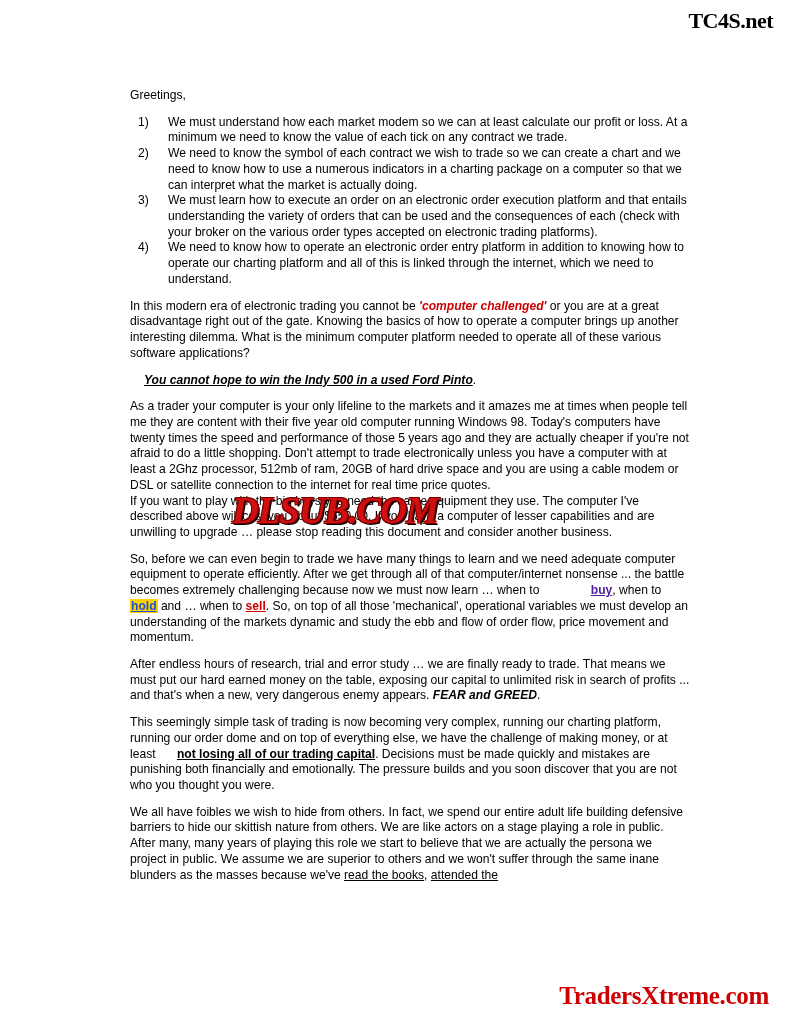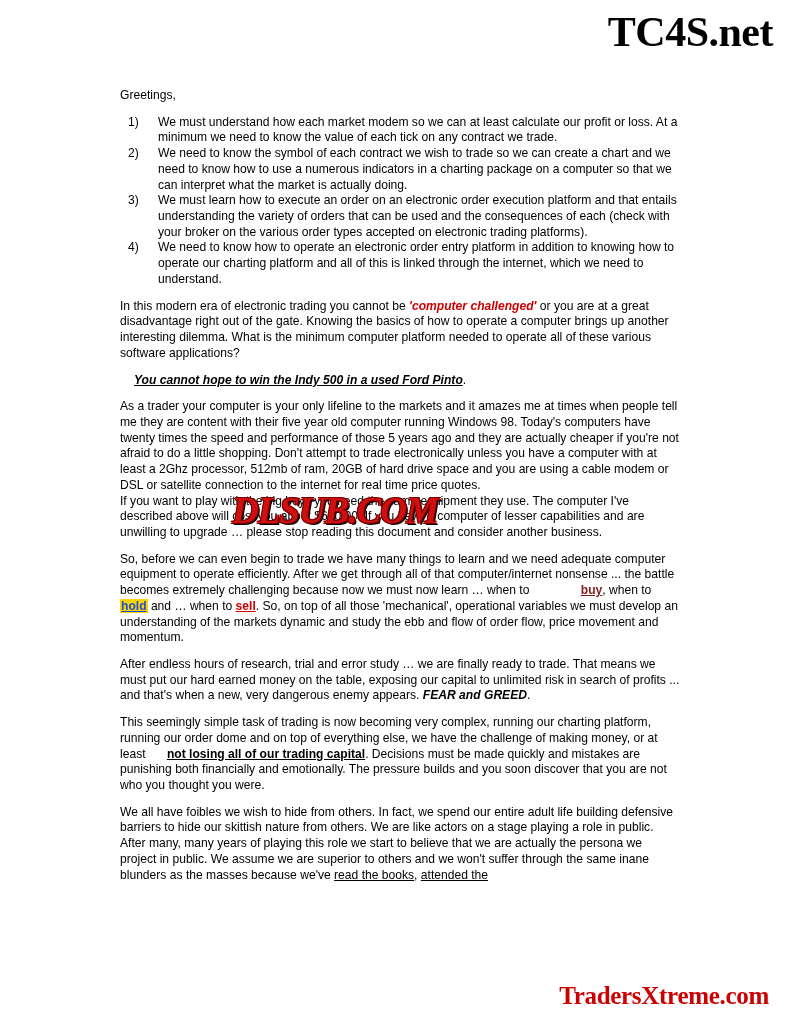--- a/index.html
+++ b/index.html
@@ -15,21 +15,21 @@
     color: #000000;
     overflow: hidden;
   }
 
   
   .header-brand {
     position: absolute;
     top: 8px;
     right: 18px;
     font-family: "Liberation Serif", serif;
-    font-size: 42px;
+    font-size: 22px;
     font-weight: bold;
     color: #000000;
     letter-spacing: -0.5px;
     white-space: nowrap;
   }
 
   
   .footer-brand {
     position: absolute;
     bottom: 14px;
@@ -38,21 +38,21 @@
     font-size: 25px;
     font-weight: bold;
     color: #cc0000;
     letter-spacing: -0.3px;
     white-space: nowrap;
   }
 
   
   .doc {
     position: absolute;
-    left: 120px;
+    left: 130px;
     top: 88px;
     width: 560px;
     font-size: 12.1px;
     line-height: 1.30;
   }
 
   .doc p {
     margin: 0 0 11px 0;
   }
 
@@ -93,21 +93,21 @@
     margin: 0 0 11px 0;
     padding-left: 14px;
   }
   .heading-line .ul {
     font-weight: bold;
     font-style: italic;
     text-decoration: underline;
   }
 
   .buy {
-    color: #7f1d1d;
+    color: #4c1d95;
     font-weight: bold;
     text-decoration: underline;
     padding-left: 48px;
   }
   .sell {
     color: #cc0000;
     font-weight: bold;
     text-decoration: underline;
   }
   .hold {

